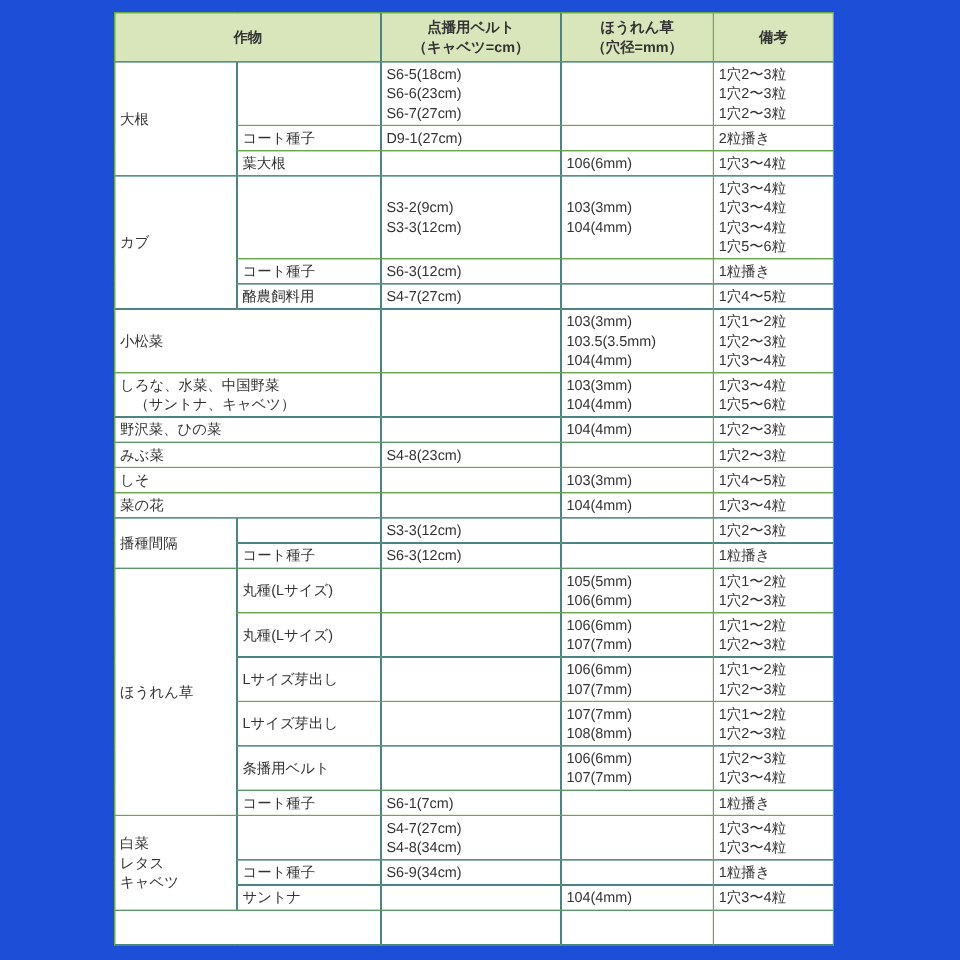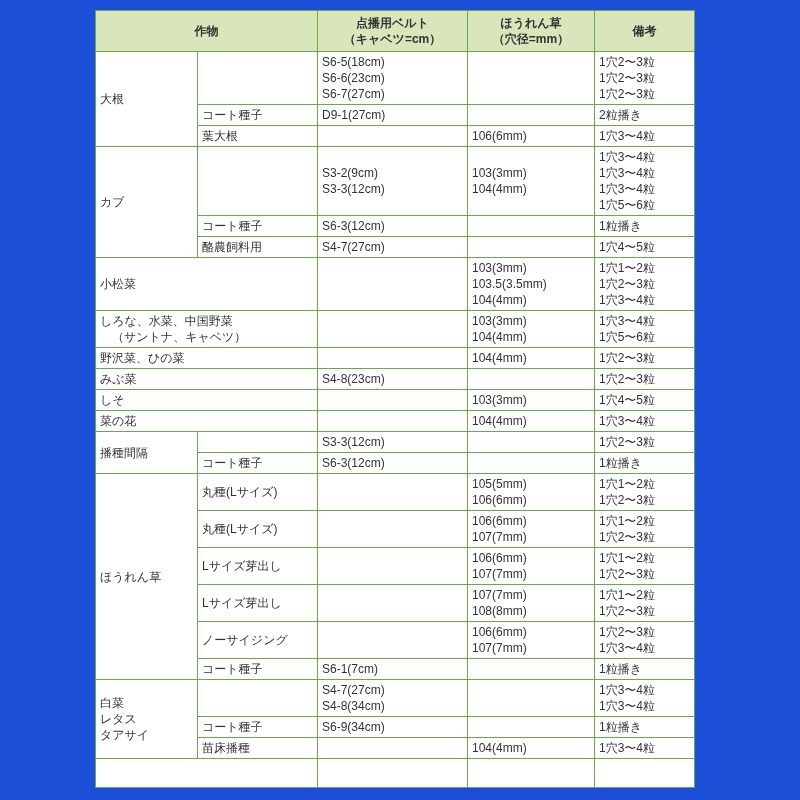--- a/index.html
+++ b/index.html
@@ -206,53 +206,53 @@
     </tr>
     <tr>
       <td>Lサイズ芽出し</td>
       <td></td>
       <td>107(7mm)
 108(8mm)</td>
       <td>1穴1〜2粒
 1穴2〜3粒</td>
     </tr>
     <tr>
-      <td>ノーサイジング</td>
+      <td>条播用ベルト</td>
       <td></td>
       <td>106(6mm)
 107(7mm)</td>
       <td>1穴2〜3粒
 1穴3〜4粒</td>
     </tr>
     <tr>
       <td>コート種子</td>
       <td>S6-1(7cm)</td>
       <td></td>
       <td>1粒播き</td>
     </tr>
 
     <tr>
       <td rowspan="3">白菜
 レタス
-タアサイ</td>
+キャベツ</td>
       <td></td>
       <td>S4-7(27cm)
 S4-8(34cm)</td>
       <td></td>
       <td>1穴3〜4粒
 1穴3〜4粒</td>
     </tr>
     <tr>
       <td>コート種子</td>
       <td>S6-9(34cm)</td>
       <td></td>
       <td>1粒播き</td>
     </tr>
     <tr>
-      <td>苗床播種</td>
+      <td>サントナ</td>
       <td></td>
       <td>104(4mm)</td>
       <td>1穴3〜4粒</td>
     </tr>
 
     <tr class="partial">
       <td colspan="2"></td>
       <td></td>
       <td></td>
       <td></td>

